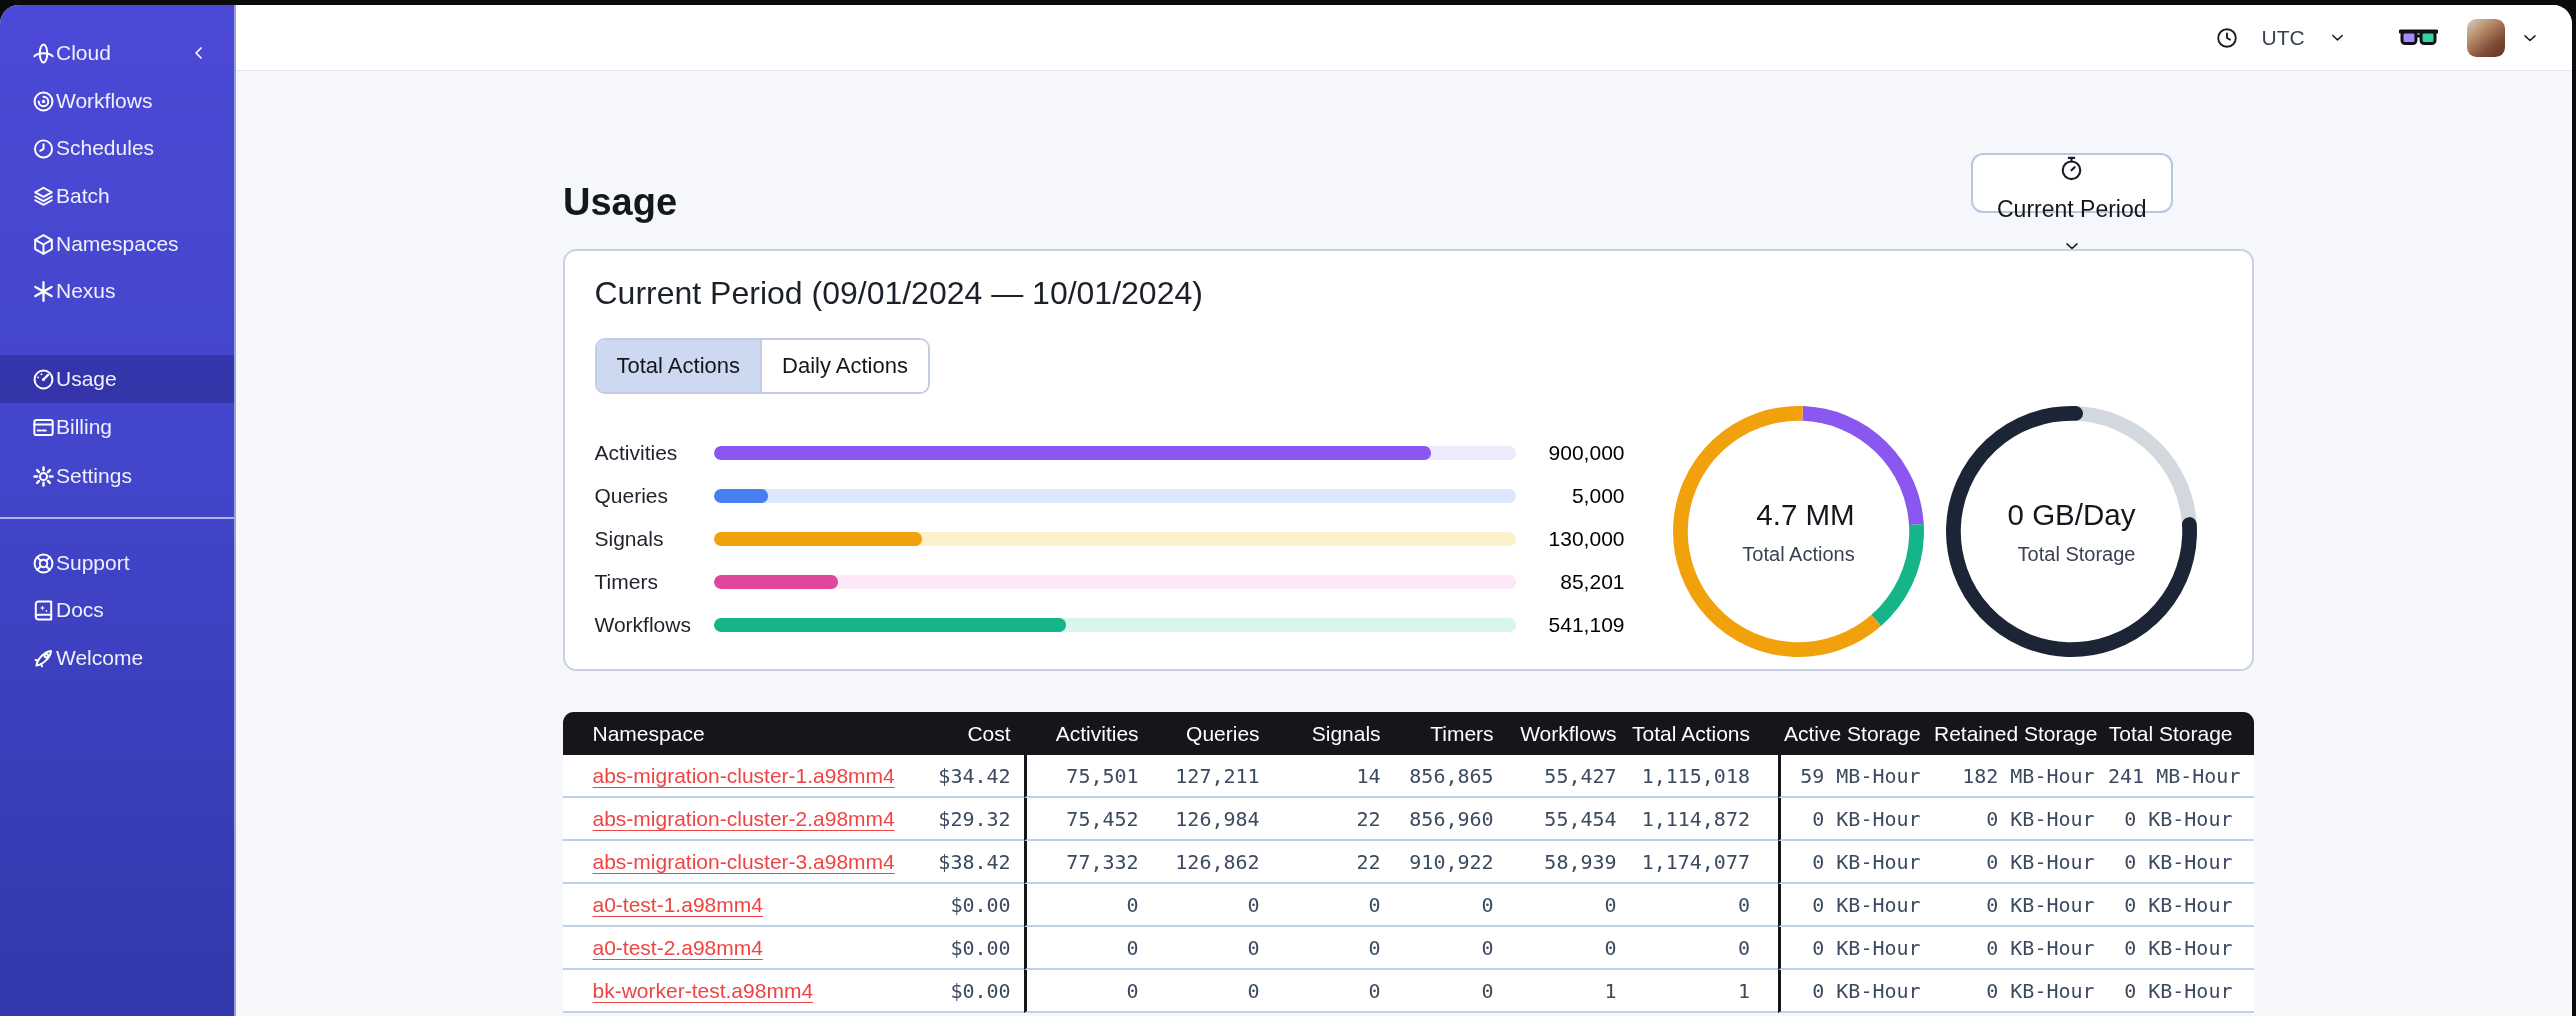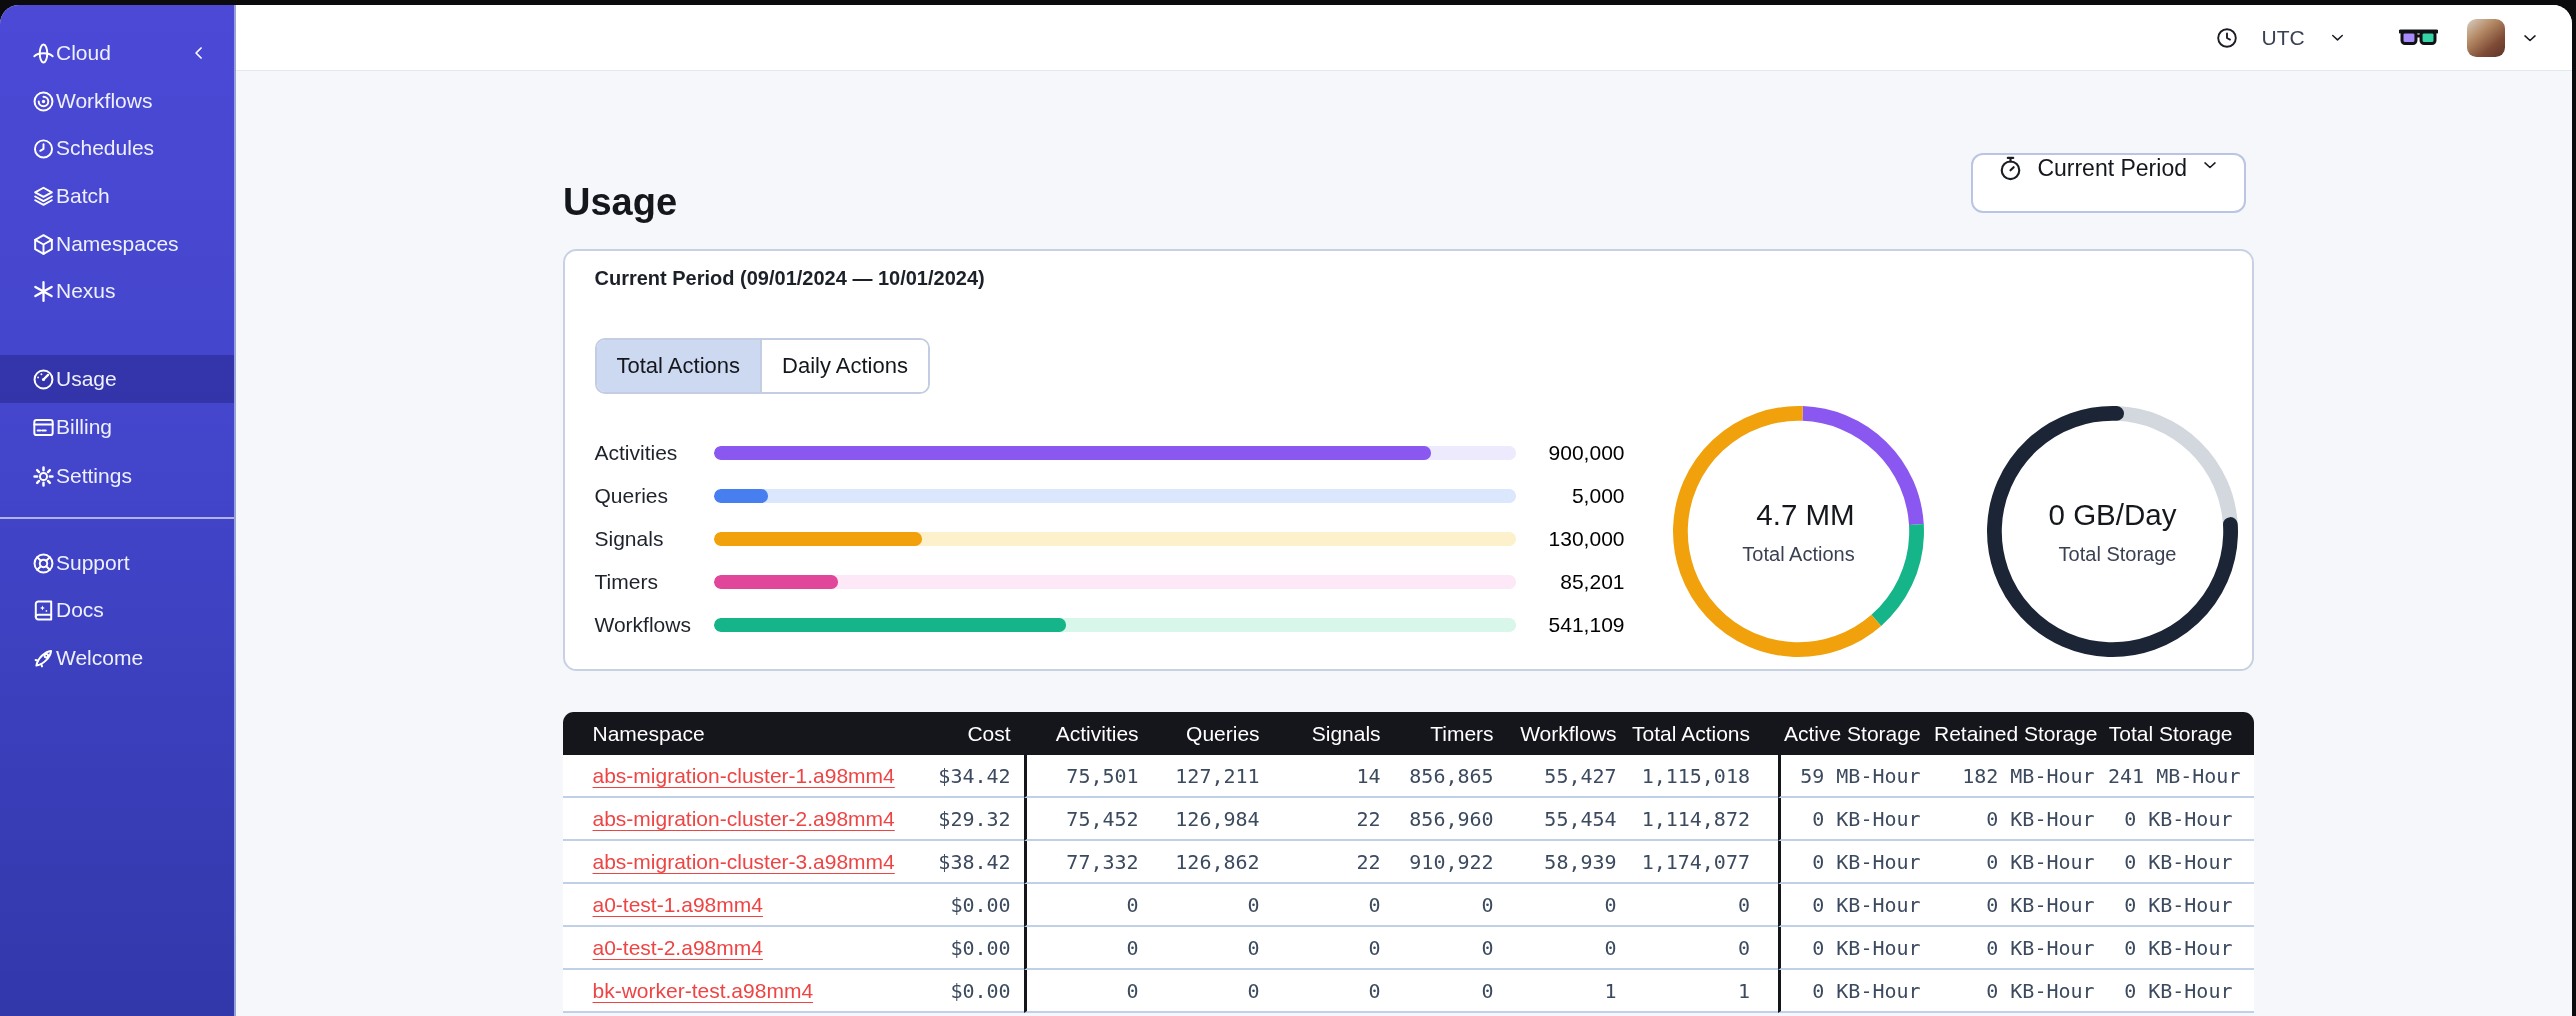--- a/index.html
+++ b/index.html
@@ -29,28 +29,28 @@
   .side-item.active{background:rgba(10,12,80,0.28);}
   .side-icon{width:25px;height:25px;flex:0 0 25px;display:flex;}
   .side-icon svg{width:25px;height:25px;fill:none;stroke:#ffffff;stroke-width:1.9;
                  stroke-linecap:round;stroke-linejoin:round;}
   .side-collapse{margin-left:auto;display:flex;cursor:pointer;}
   .side-divider{position:absolute;left:0;width:100%;top:512px;height:2px;border:0;margin:0;
                 background:rgba(235,238,255,0.65);}
 
   
   .page-title{position:absolute;left:563px;top:150px;font-size:38px;font-weight:600;color:#14171c;}
-  .period-btn{position:absolute;left:1971px;top:148px;height:60px;display:flex;align-items:flex-start;
+  .period-btn{position:absolute;left:1971px;top:148px;height:60px;display:flex;align-items:center;
               gap:13.4px;padding:0 24px;background:#fff;border:2px solid #b9c5e2;border-radius:12px;
-              font-size:23px;font-weight:500;color:#14171c;cursor:pointer;}
+              font-size:23px;font-weight:500;color:#14171c;cursor:pointer;flex-direction:column;}
 
   
   .card{position:absolute;left:563px;top:244px;width:1691px;height:422px;background:#fff;
         border:2px solid #c7d1e3;border-radius:13.4px;}
-  .card-title{position:absolute;left:29.5px;top:16px;font-size:20px;font-weight:700;color:#1c2028;}
+  .card-title{position:absolute;left:29.5px;top:24px;font-size:32px;font-weight:400;color:#1c2028;}
   .tabs{position:absolute;left:29.5px;top:87px;display:inline-flex;border:2px solid #c3cde2;
         border-radius:10px;overflow:hidden;background:#fff;}
   .tab{padding:12.7px 20px;font-size:22px;font-weight:500;color:#14171c;cursor:pointer;background:#fff;}
   .tab.active{background:#ccd9f1;border-right:2px solid #c3cde2;}
 
   .bars{position:absolute;left:29.5px;top:188px;width:1030px;}
   .bar-row{display:flex;align-items:center;height:27px;margin-bottom:16px;}
   .bar-label{flex:0 0 119px;font-size:21px;color:#1d222b;}
   .bar-track{flex:0 0 802px;height:13.4px;border-radius:6.7px;overflow:hidden;}
   .bar-fill{height:100%;border-radius:6.7px;}
@@ -325,21 +325,21 @@
           <circle cx="190" cy="190" r="176" fill="none" stroke="#8a58f0" stroke-width="22" pathLength="100" stroke-dasharray="23.5 76.5" stroke-dashoffset="0" stroke-linecap="butt" transform="rotate(-88 190 190)"></circle>
           <circle cx="190" cy="190" r="176" fill="none" stroke="#15b589" stroke-width="22" pathLength="100" stroke-dasharray="14.5 85.5" stroke-dashoffset="-23.5" stroke-linecap="butt" transform="rotate(-88 190 190)"></circle>
           <circle cx="190" cy="190" r="176" fill="none" stroke="#f0a10c" stroke-width="22" pathLength="100" stroke-dasharray="62 38" stroke-dashoffset="-38" stroke-linecap="butt" transform="rotate(-88 190 190)"></circle>
         </svg>
       <div class="donut-center">
         <div class="donut-val">4.7 MM</div>
         <div class="donut-cap">Total Actions</div>
       </div>
     </div>
 
-    <div class="donut" style="left:1420px">
+    <div class="donut" style="left:1379px">
       <svg width="255" height="255" viewBox="0 0 380 380">
           <circle cx="190" cy="190" r="176" fill="none" stroke="#d3d7de" stroke-width="22" pathLength="100" stroke-dasharray="23.5 76.5" stroke-dashoffset="0" stroke-linecap="butt" transform="rotate(-88 190 190)"></circle>
           <circle cx="190" cy="190" r="176" fill="none" stroke="#1b2536" stroke-width="22" pathLength="100" stroke-dasharray="76.5 23.5" stroke-dashoffset="-23.5" stroke-linecap="round" transform="rotate(-88 190 190)"></circle>
         </svg>
       <div class="donut-center">
         <div class="donut-val">0 GB/Day</div>
         <div class="donut-cap">Total Storage</div>
       </div>
     </div>
   </section>

